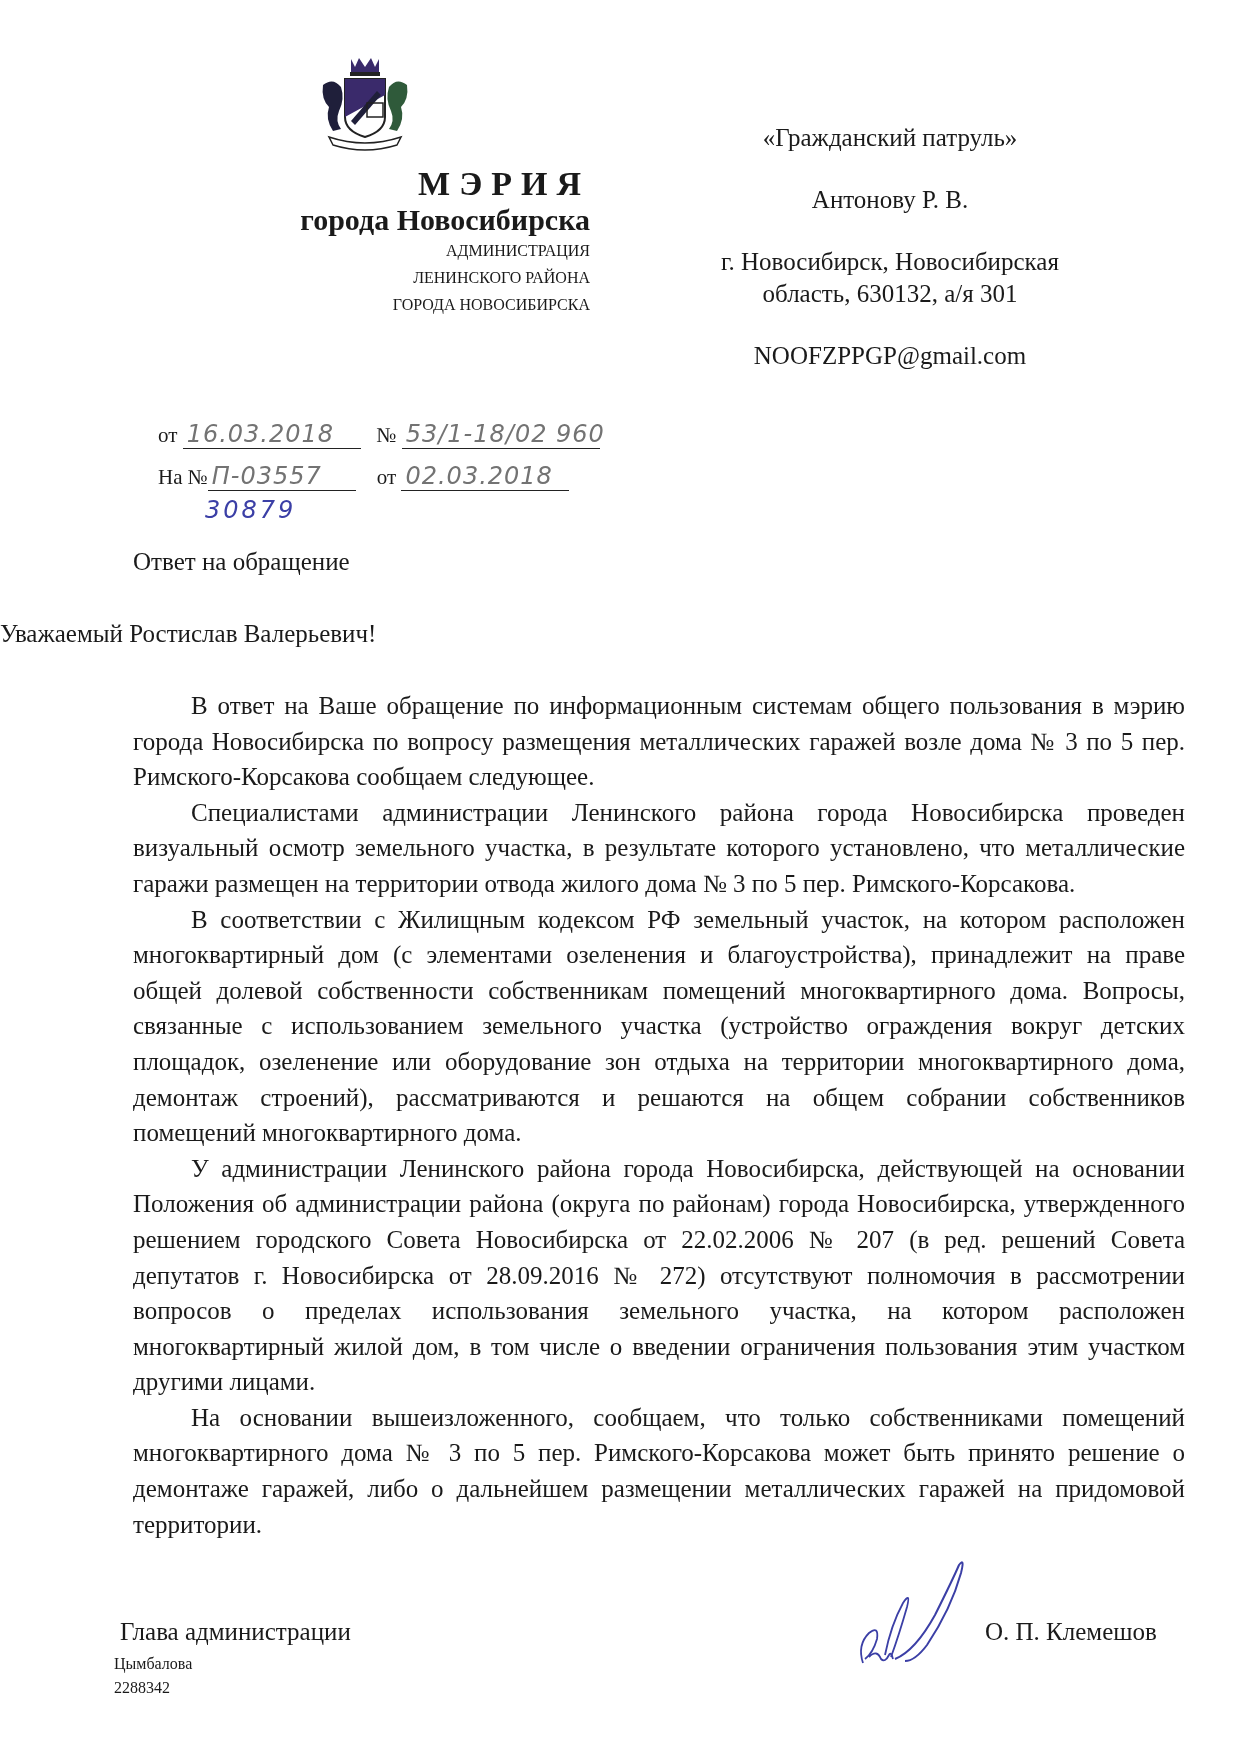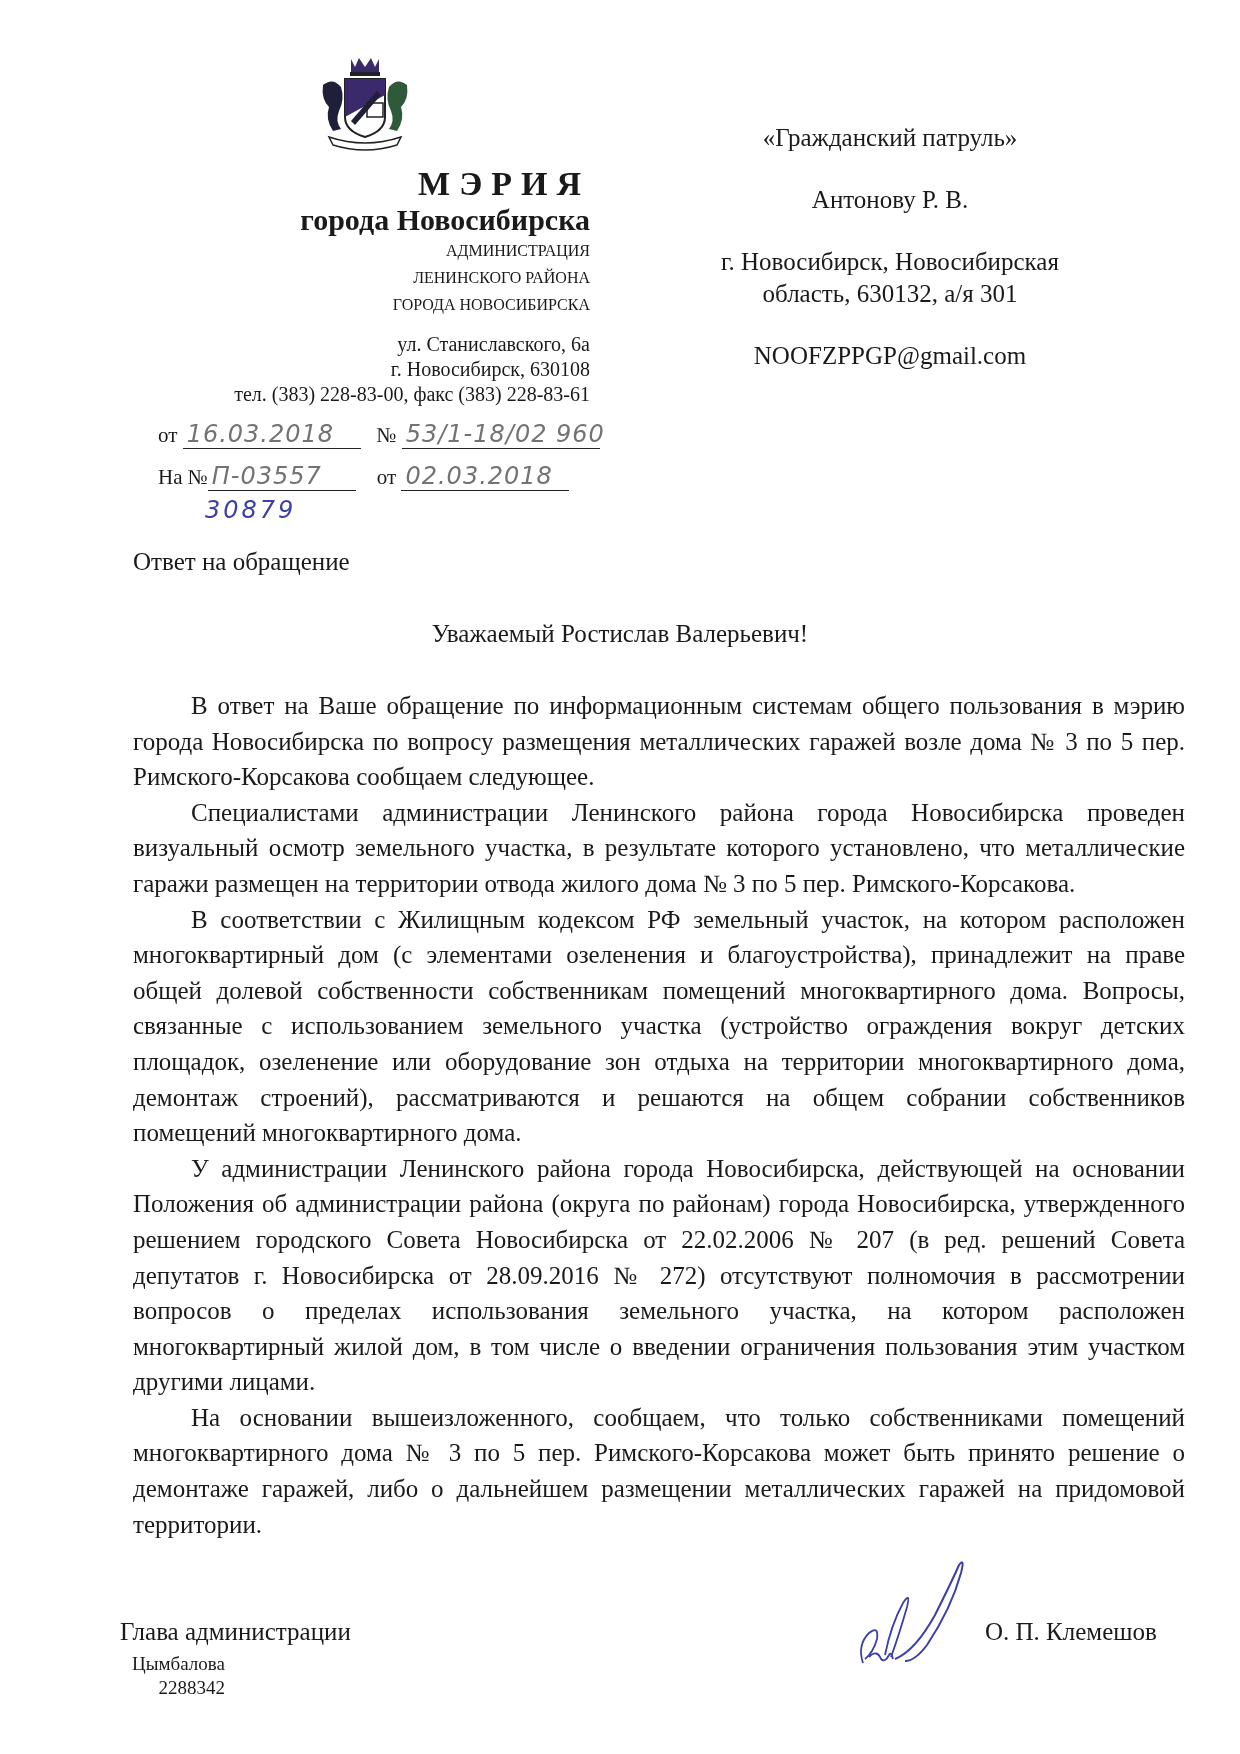--- a/index.html
+++ b/index.html
@@ -18,25 +18,25 @@
           font-size: 24px; display: inline-block; border-bottom: 1.5px solid #222;
           padding: 0 4px; letter-spacing: 1px; }
   .hand-noline { font-family: "DejaVu Sans", sans-serif; font-style: italic; color: #3b3fa6;
           font-size: 24px; letter-spacing: 3px; }
   
   .recipient { left: 640px; top: 122px; width: 500px; text-align: center; font-size: 25px; line-height: 32px; }
   .recipient p { margin: 0; }
   .gap { height: 30px; }
   
   .subject { left: 133px; top: 548px; font-size: 25px; }
-  .salutation { left: 0; width: 1240px; top: 620px; text-align: center; font-size: 25px; }
+  .salutation { left: 0; width: 1240px; top: 620px; text-align: left; font-size: 25px; }
   .body { left: 133px; top: 688px; width: 1052px; font-size: 25px; line-height: 35.6px; text-align: justify; }
   .body p { margin: 0; text-indent: 58px; }
   .footer-title { left: 120px; top: 1618px; font-size: 25px; }
-  .footer-exec { left: 132px; top: 1652px; font-size: 19px; line-height: 24px; text-align: right; }
+  .footer-exec { left: 114px; top: 1652px; font-size: 16px; line-height: 24px; }
   .signer { left: 985px; top: 1618px; font-size: 25px; }
   .signature { left: 855px; top: 1555px; width: 140px; height: 115px; }
 </style>
 </head>
 <body>
 
 <div class="abs letterhead">
   <svg class="emblem" viewBox="0 0 100 96">
 
     <path d="M36 4 L40 12 L44 3 L50 12 L56 3 L60 12 L64 4 L64 18 L36 18 Z" fill="#3a2a6b"></path>
@@ -50,25 +50,20 @@
     <path d="M8 30 Q18 22 26 32 Q30 44 24 56 Q20 66 26 74 L18 76 Q10 64 14 52 Q6 44 8 30 Z" fill="#1f1f3a"></path>
     <path d="M92 30 Q82 22 74 32 Q70 44 76 56 Q80 66 74 74 L82 76 Q90 64 86 52 Q94 44 92 30 Z" fill="#2f5a3a"></path>
 
     <path d="M14 82 Q50 94 86 82 L82 90 Q50 100 18 90 Z" fill="#fff" stroke="#222" stroke-width="1.5"></path>
   </svg>
   <div class="lh-meria">МЭРИЯ</div>
   <div class="lh-city">города Новосибирска</div>
   <div class="lh-admin">АДМИНИСТРАЦИЯ</div>
   <div class="lh-admin">ЛЕНИНСКОГО РАЙОНА</div>
   <div class="lh-admin">ГОРОДА НОВОСИБИРСКА</div>
-  <div class="lh-addr">
-    <div>ул. Станиславского, 6а</div>
-    <div>г. Новосибирск, 630108</div>
-    <div>тел. (383) 228-83-00, факс (383) 228-83-61</div>
-  </div>
 </div>
 
 <div class="reg-row" style="left:158px; top:420px;">
   <span>от</span>
   <span class="hand" style="width:170px;">16.03.2018</span>
   &nbsp;
   <span>№</span>
   <span class="hand" style="width:190px;">53/1-18/02 960</span>
 </div>
 <div class="reg-row" style="left:158px; top:462px;">

